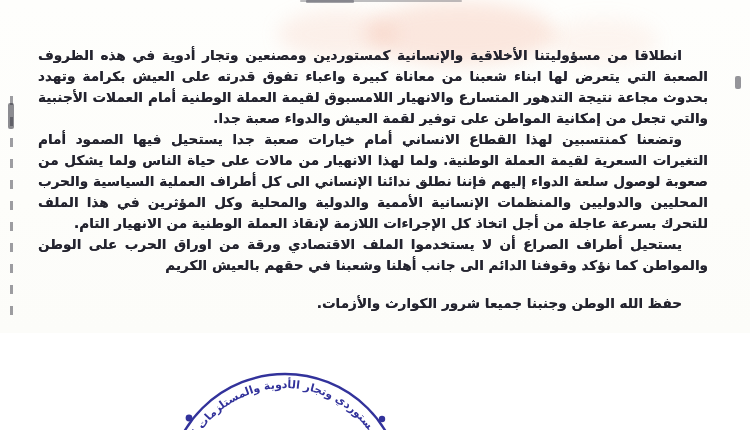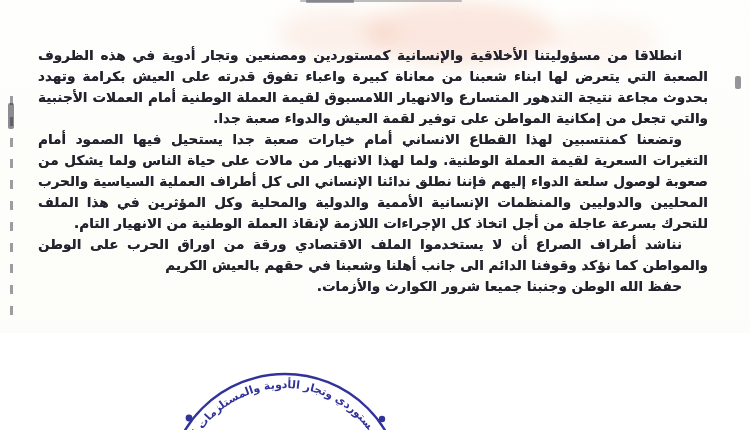--- a/index.html
+++ b/index.html
@@ -26,21 +26,21 @@
   .right-tick{position:absolute;left:735px;top:76px;width:6px;height:13px;background:#2c2c38;
     opacity:.5;border-radius:2px;}
   
   .doc-text{
     position:absolute;top:45px;right:42px;left:38px;
     direction:rtl;text-align:justify;text-align-last:right;
     color:#23232e;font-size:13.6px;font-weight:bold;line-height:21px;
     text-shadow:0 0 .5px rgba(35,35,46,.75);
   }
   .doc-text p{margin:0;text-indent:26px;}
-  .doc-text p.closing{}
+  .doc-text p.closing{margin-top:17px;}
   
   .stamp{position:absolute;left:165px;top:369px;}
   .stamp text{font-family:"DejaVu Sans",sans-serif;}
 </style>
 </head>
 <body>
 
 <div class="page">
 
   <div class="smudge s1"></div>
@@ -49,21 +49,21 @@
 
   <div class="top-sliver"></div>
   <div class="top-sliver2"></div>
   <div class="edge-line"></div>
   <div class="edge-blot"></div>
   <div class="right-tick"></div>
 
   <div class="doc-text">
     <p>انطلاقا من مسؤوليتنا الأخلاقية والإنسانية كمستوردين ومصنعين وتجار أدوية في هذه الظروف الصعبة التي يتعرض لها ابناء شعبنا من معاناة كبيرة واعباء تفوق قدرته على العيش بكرامة وتهدد بحدوث مجاعة نتيجة التدهور المتسارع والانهيار اللامسبوق لقيمة العملة الوطنية أمام العملات الأجنبية والتي تجعل من إمكانية المواطن على توفير لقمة العيش والدواء صعبة جدا.</p>
     <p>وتضعنا كمنتسبين لهذا القطاع الانساني أمام خيارات صعبة جدا يستحيل فيها الصمود أمام التغيرات السعرية لقيمة العملة الوطنية. ولما لهذا الانهيار من مالات على حياة الناس ولما يشكل من صعوبة لوصول سلعة الدواء إليهم فإننا نطلق ندائنا الإنساني الى كل أطراف العملية السياسية والحرب المحليين والدوليين والمنظمات الإنسانية الأممية والدولية والمحلية وكل المؤثرين في هذا الملف للتحرك بسرعة عاجلة من أجل اتخاذ كل الإجراءات اللازمة لإنقاذ العملة الوطنية من الانهيار التام.</p>
-    <p>نناشد أطراف الصراع أن لا يستخدموا الملف الاقتصادي ورقة من اوراق الحرب على الوطن والمواطن كما نؤكد وقوفنا الدائم الى جانب أهلنا وشعبنا في حقهم بالعيش الكريم</p>
+    <p>يستحيل أطراف الصراع أن لا يستخدموا الملف الاقتصادي ورقة من اوراق الحرب على الوطن والمواطن كما نؤكد وقوفنا الدائم الى جانب أهلنا وشعبنا في حقهم بالعيش الكريم</p>
     <p class="closing">حفظ الله الوطن وجنبنا جميعا شرور الكوارث والأزمات.</p>
   </div>
 
   <svg class="stamp" width="240" height="61" viewBox="0 0 240 61" aria-hidden="true">
 
     <circle cx="120" cy="122" r="117" fill="none" stroke="#32329b" stroke-width="2.4"></circle>
 
     <defs>
       <path id="arcpath" d="M 17,122 A 103,103 0 0 1 223,122" fill="none"></path>
     </defs>

